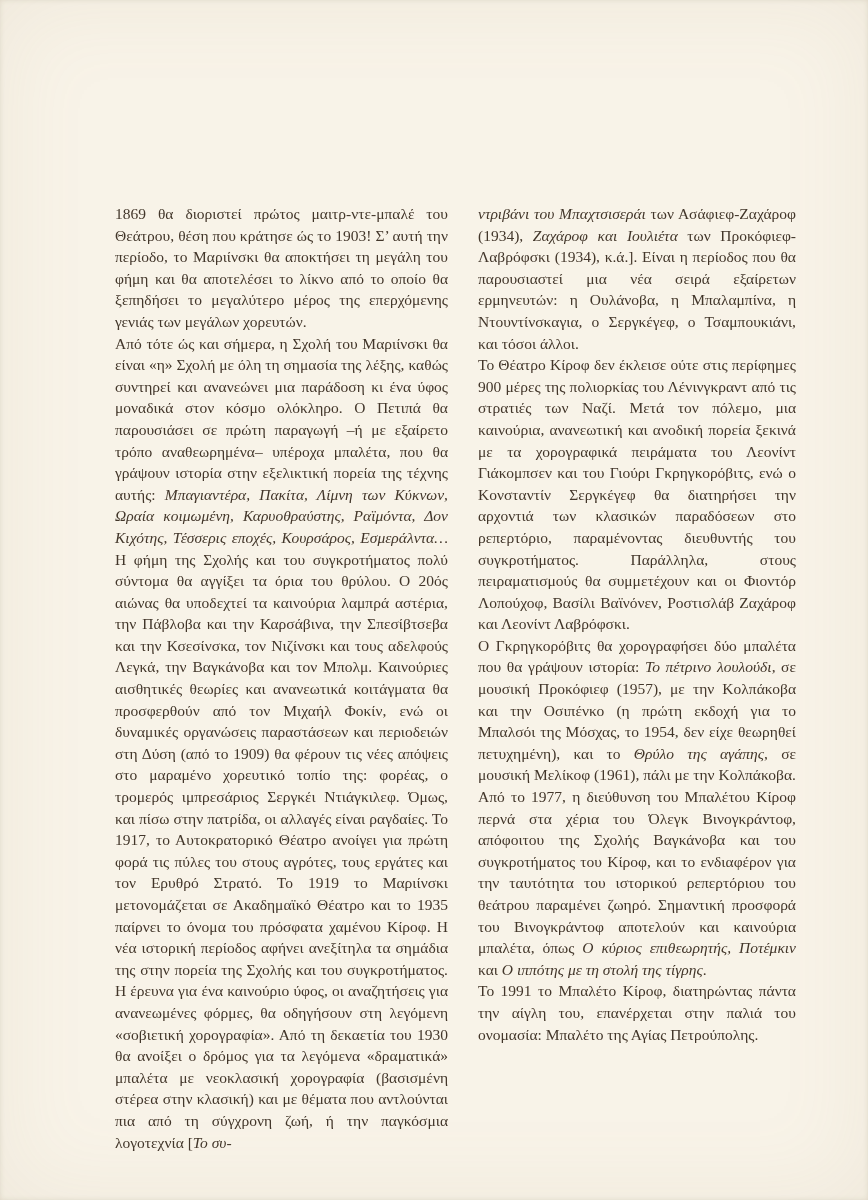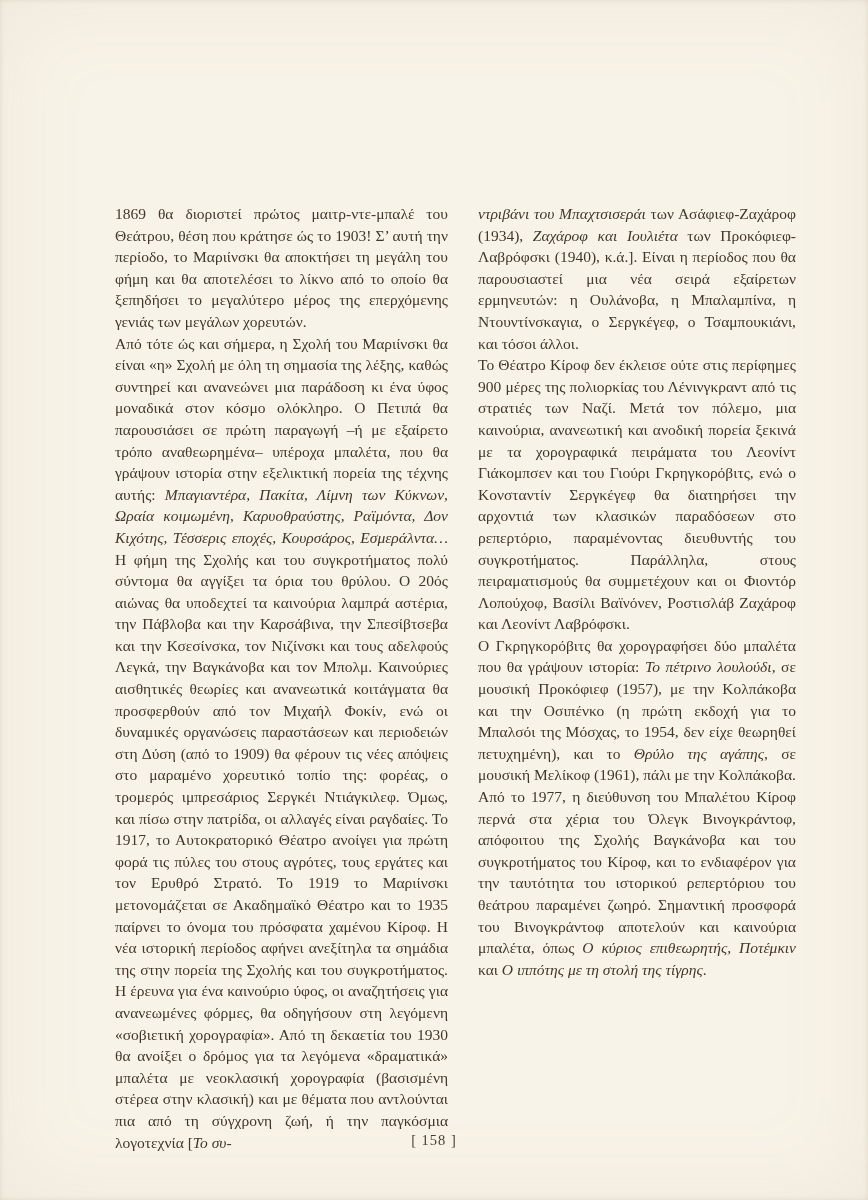--- a/index.html
+++ b/index.html
@@ -55,19 +55,19 @@
 </head>
 <body>
 
 <div class="page">
   <div class="text-block">
     <div class="col col-left">
         <p><span>1869 θα διοριστεί πρώτος μαιτρ-ντε-μπαλέ του Θεάτρου, θέση που κράτησε ώς το 1903! Σ’ αυτή την περίοδο, το Μαριίνσκι θα αποκτήσει τη μεγάλη του φήμη και θα αποτελέσει το λίκνο από το οποίο θα ξεπηδήσει το μεγαλύτερο μέρος της επερχόμενης γενιάς των μεγάλων χορευτών.</span></p>
         <p><span>Από τότε ώς και σήμερα, η Σχολή του Μαριίνσκι θα είναι «η» Σχολή με όλη τη σημασία της λέξης, καθώς συντηρεί και ανανεώνει μια παράδοση κι ένα ύφος μοναδικά στον κόσμο ολόκληρο. Ο Πετιπά θα παρουσιάσει σε πρώτη παραγωγή –ή με εξαίρετο τρόπο αναθεωρημένα– υπέροχα μπαλέτα, που θα γράψουν ιστορία στην εξελικτική πορεία της τέχνης αυτής: </span><em>Μπαγιαντέρα, Πακίτα, Λίμνη των Κύκνων, Ωραία κοιμωμένη, Καρυοθραύστης, Ραϊμόντα, Δον Κιχότης, Τέσσερις εποχές, Κουρσάρος, Εσμεράλντα…</em><span> Η φήμη της Σχολής και του συγκροτήματος πολύ σύντομα θα αγγίξει τα όρια του θρύλου. Ο 20ός αιώνας θα υποδεχτεί τα καινούρια λαμπρά αστέρια, την Πάβλοβα και την Καρσάβινα, την Σπεσίβτσεβα και την Κσεσίνσκα, τον Νιζίνσκι και τους αδελφούς Λεγκά, την Βαγκάνοβα και τον Μπολμ. Καινούριες αισθητικές θεωρίες και ανανεωτικά κοιτάγματα θα προσφερθούν από τον Μιχαήλ Φοκίν, ενώ οι δυναμικές οργανώσεις παραστάσεων και περιοδειών στη Δύση (από το 1909) θα φέρουν τις νέες απόψεις στο μαραμένο χορευτικό τοπίο της: φορέας, ο τρομερός ιμπρεσάριος Σεργκέι Ντιάγκιλεφ. Όμως, και πίσω στην πατρίδα, οι αλλαγές είναι ραγδαίες. Το 1917, το Αυτοκρατορικό Θέατρο ανοίγει για πρώτη φορά τις πύλες του στους αγρότες, τους εργάτες και τον Ερυθρό Στρατό. Το 1919 το Μαριίνσκι μετονομάζεται σε Ακαδημαϊκό Θέατρο και το 1935 παίρνει το όνομα του πρόσφατα χαμένου Κίροφ. Η νέα ιστορική περίοδος αφήνει ανεξίτηλα τα σημάδια της στην πορεία της Σχολής και του συγκροτήματος. Η έρευνα για ένα καινούριο ύφος, οι αναζητήσεις για ανανεωμένες φόρμες, θα οδηγήσουν στη λεγόμενη «σοβιετική χορογραφία». Από τη δεκαετία του 1930 θα ανοίξει ο δρόμος για τα λεγόμενα «δραματικά» μπαλέτα με νεοκλασική χορογραφία (βασισμένη στέρεα στην κλασική) και με θέματα που αντλούνται πια από τη σύγχρονη ζωή, ή την παγκόσμια λογοτεχνία [</span><em>Το συ-</em></p>
       </div>
     <div class="col col-right">
-        <p><em>ντριβάνι του Μπαχτσισεράι</em><span> των Ασάφιεφ-Ζαχάροφ (1934), </span><em>Ζαχάροφ και Ιουλιέτα</em><span> των Προκόφιεφ-Λαβρόφσκι (1940), κ.ά.]. Είναι η περίοδος που θα παρουσιαστεί μια νέα σειρά εξαίρετων ερμηνευτών: η Ουλάνοβα, η Μπαλαμπίνα, η Ντουντίνσκαγια, ο Σεργκέγεφ, ο Τσαμπουκιάνι, και τόσοι άλλοι.</span></p>
+        <p><em>ντριβάνι του Μπαχτσισεράι</em><span> των Ασάφιεφ-Ζαχάροφ (1934), </span><em>Ζαχάροφ και Ιουλιέτα</em><span> των Προκόφιεφ-Λαβρόφσκι (1934), κ.ά.]. Είναι η περίοδος που θα παρουσιαστεί μια νέα σειρά εξαίρετων ερμηνευτών: η Ουλάνοβα, η Μπαλαμπίνα, η Ντουντίνσκαγια, ο Σεργκέγεφ, ο Τσαμπουκιάνι, και τόσοι άλλοι.</span></p>
         <p><span>Το Θέατρο Κίροφ δεν έκλεισε ούτε στις περίφημες 900 μέρες της πολιορκίας του Λένινγκραντ από τις στρατιές των Ναζί. Μετά τον πόλεμο, μια καινούρια, ανανεωτική και ανοδική πορεία ξεκινά με τα χορογραφικά πειράματα του Λεονίντ Γιάκομπσεν και του Γιούρι Γκρηγκορόβιτς, ενώ ο Κονσταντίν Σεργκέγεφ θα διατηρήσει την αρχοντιά των κλασικών παραδόσεων στο ρεπερτόριο, παραμένοντας διευθυντής του συγκροτήματος. Παράλληλα, στους πειραματισμούς θα συμμετέχουν και οι Φιοντόρ Λοπούχοφ, Βασίλι Βαϊνόνεν, Ροστισλάβ Ζαχάροφ και Λεονίντ Λαβρόφσκι.</span></p>
         <p><span>Ο Γκρηγκορόβιτς θα χορογραφήσει δύο μπαλέτα που θα γράψουν ιστορία: </span><em>Το πέτρινο λουλούδι</em><span>, σε μουσική Προκόφιεφ (1957), με την Κολπάκοβα και την Οσιπένκο (η πρώτη εκδοχή για το Μπαλσόι της Μόσχας, το 1954, δεν είχε θεωρηθεί πετυχημένη), και το </span><em>Θρύλο της αγάπης</em><span>, σε μουσική Μελίκοφ (1961), πάλι με την Κολπάκοβα. Από το 1977, η διεύθυνση του Μπαλέτου Κίροφ περνά στα χέρια του Όλεγκ Βινογκράντοφ, απόφοιτου της Σχολής Βαγκάνοβα και του συγκροτήματος του Κίροφ, και το ενδιαφέρον για την ταυτότητα του ιστορικού ρεπερτόριου του θεάτρου παραμένει ζωηρό. Σημαντική προσφορά του Βινογκράντοφ αποτελούν και καινούρια μπαλέτα, όπως </span><em>Ο κύριος επιθεωρητής, Ποτέμκιν</em><span> και </span><em>Ο ιππότης με τη στολή της τίγρης</em><span>.</span></p>
+        <p><span>Το 1991 το Μπαλέτο Κίροφ, διατηρώντας πάντα την αίγλη του, επανέρχεται στην παλιά του ονομασία: Μπαλέτο της Αγίας Πετρούπολης.</span></p>
       </div>
   </div>
-  <div class="footer">[ 158 ]</div>
 </div>
 
 </body></html>

